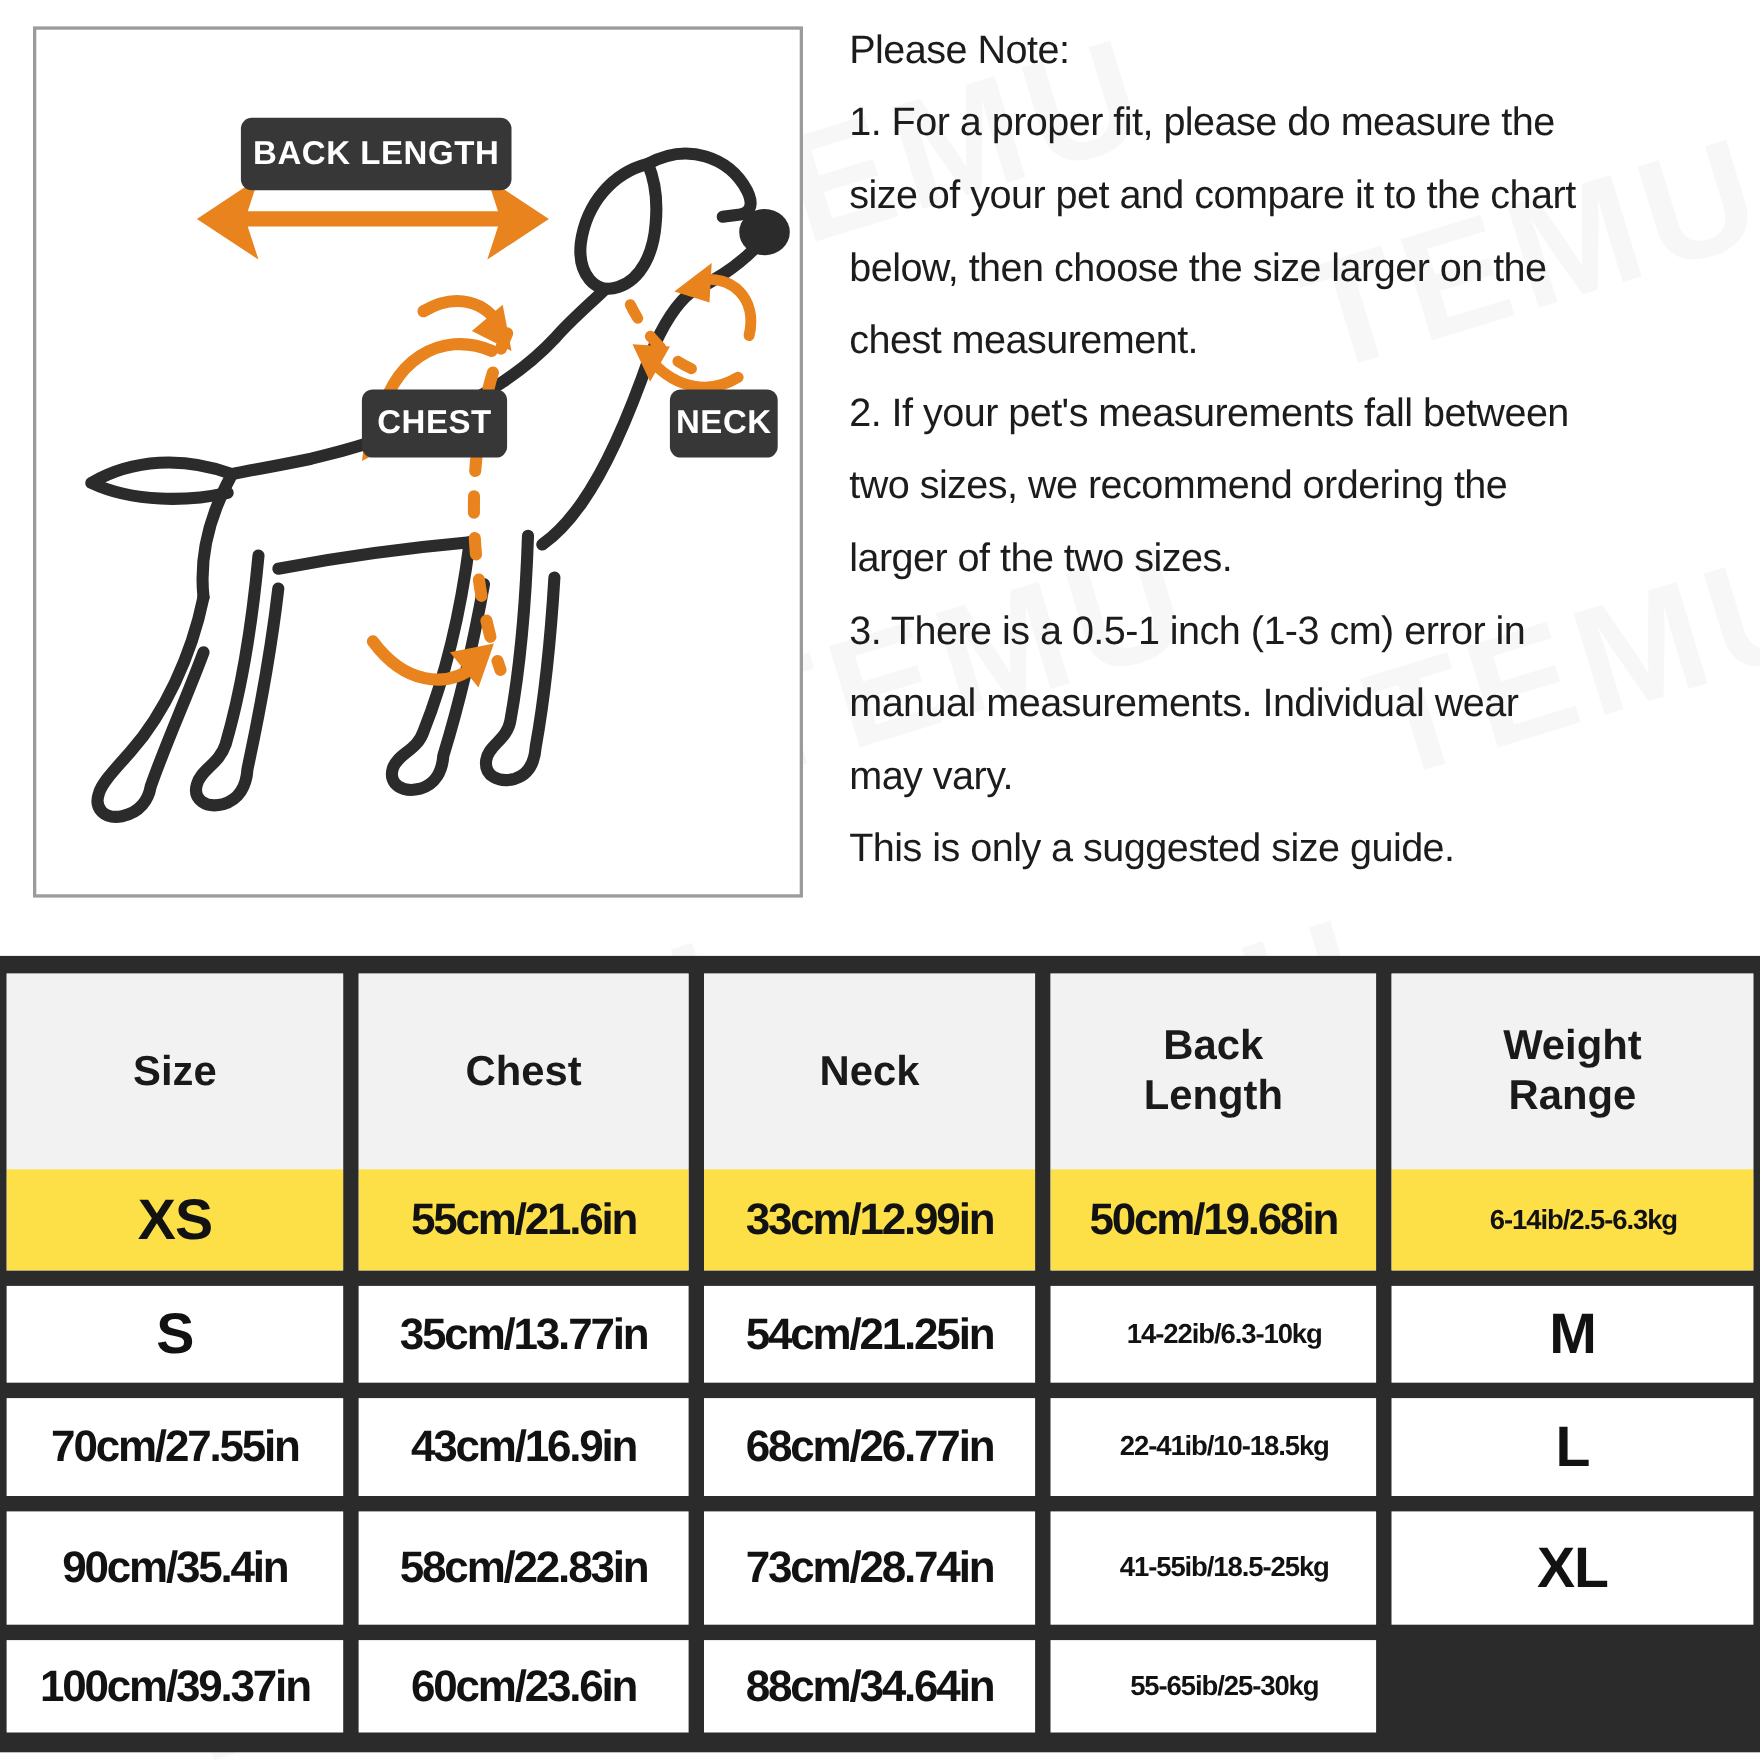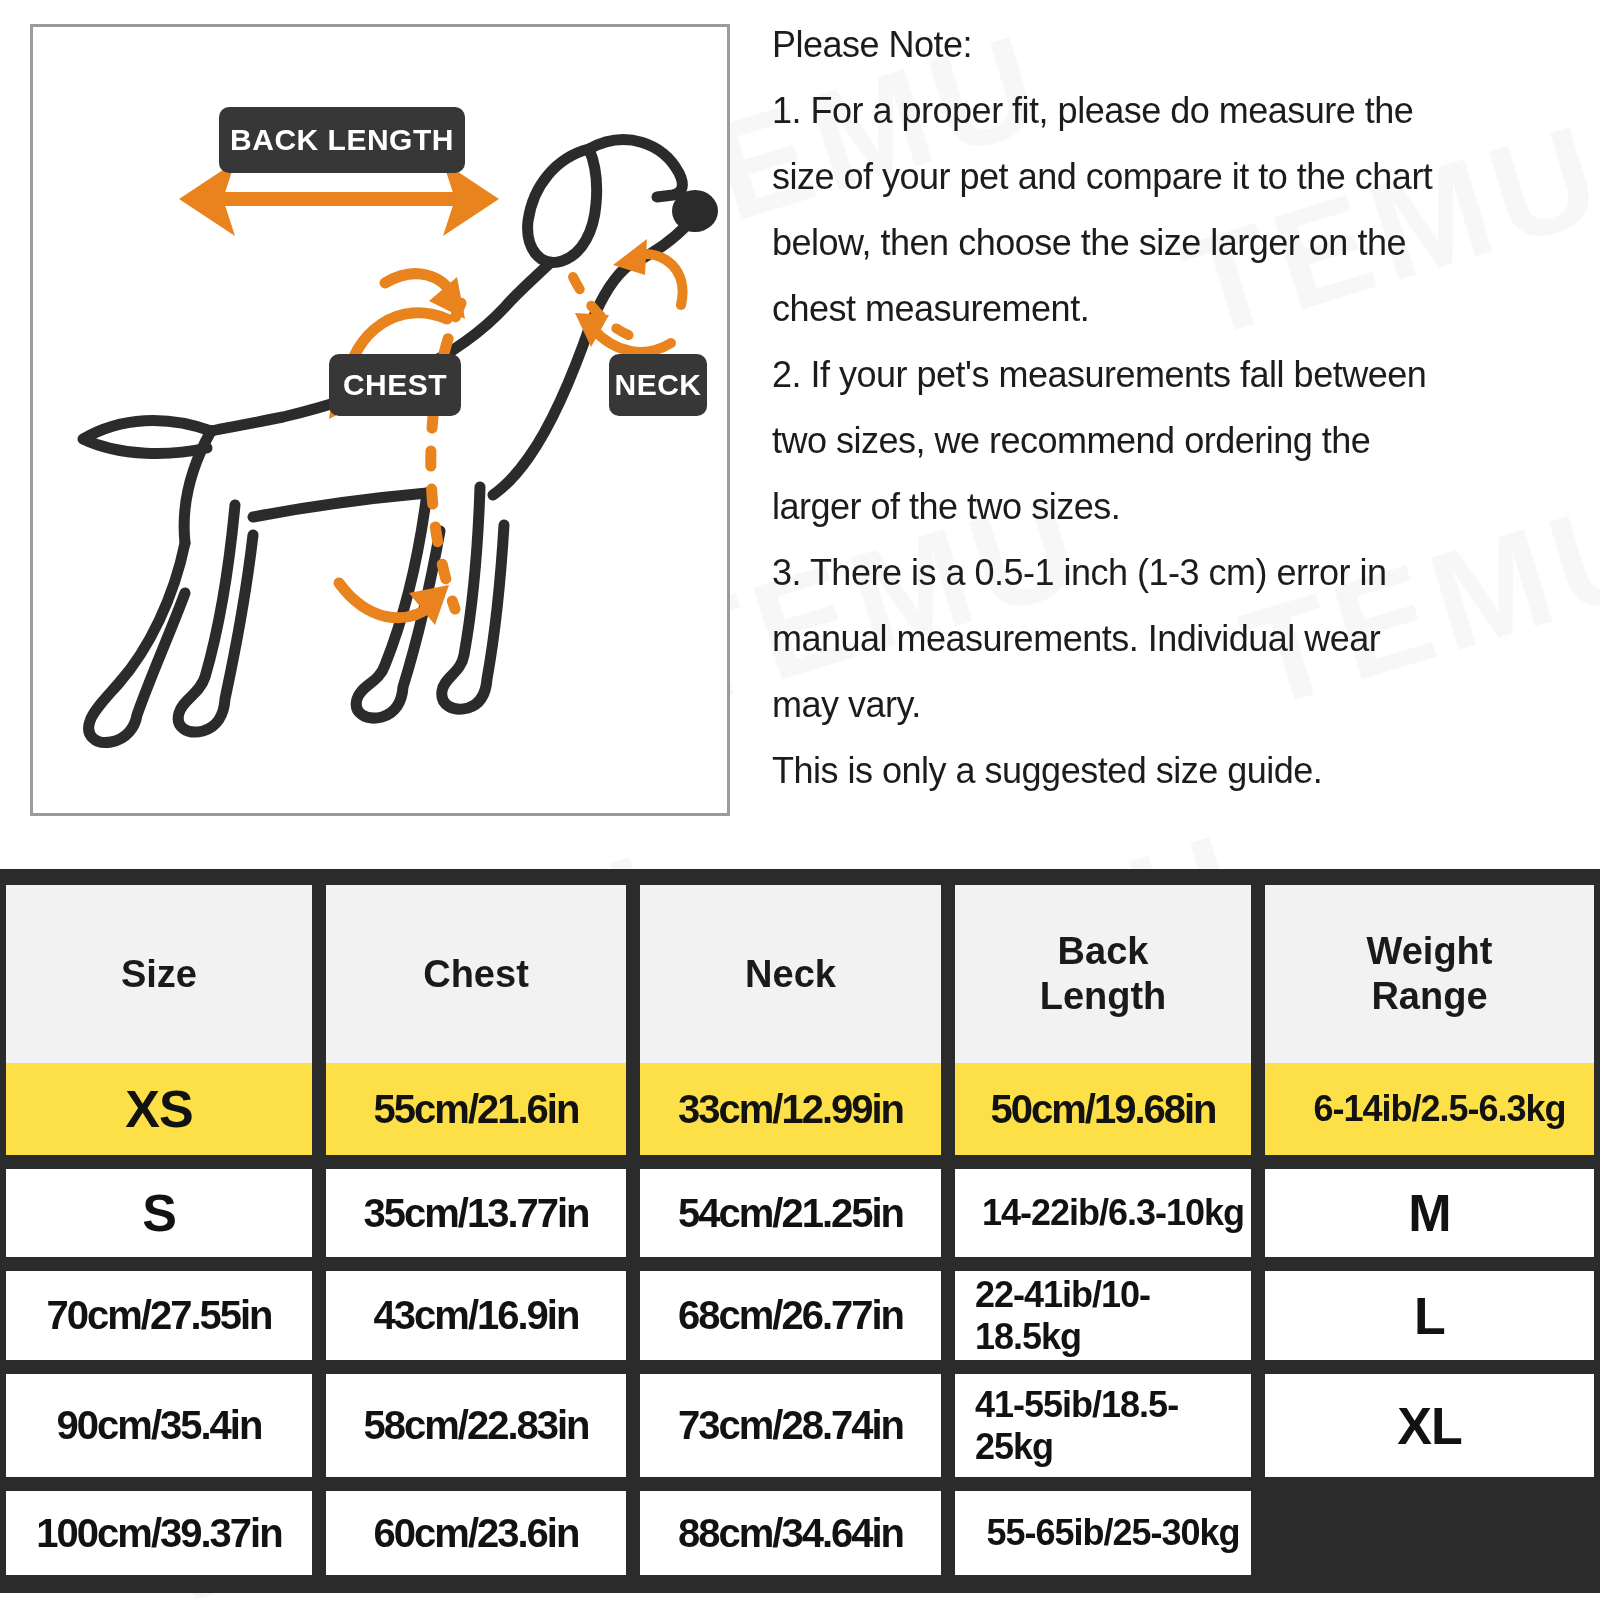--- a/index.html
+++ b/index.html
@@ -53,21 +53,21 @@
   }
   .tcell.top{flex-direction:column;align-items:stretch;padding:0;background:#ffffff;}
   .hdr{
     height:178px;background:#f2f2f2;display:flex;align-items:center;justify-content:center;
     font-size:38px;font-weight:700;text-align:center;line-height:1.18;color:#1a1a1a;
   }
   .hdr span{max-width:180px;}
   .fval{flex:1;display:flex;align-items:center;justify-content:center;background:#fde047;}
   .val{font-size:40px;letter-spacing:-2px;}
   .size-val{font-size:52px;letter-spacing:-1px;}
-  .weight-val{font-size:36px;letter-spacing:-1px;padding-left:20px;}
+  .weight-val{font-size:25px;letter-spacing:-1px;padding-left:20px;}
 </style>
 </head>
 <body>
 
 <div id="stage">
 
   <div class="watermarks">
     <span class="w1">TEMU</span>
     <span class="w2">TEMU</span>
     <span class="w3">TEMU</span>

